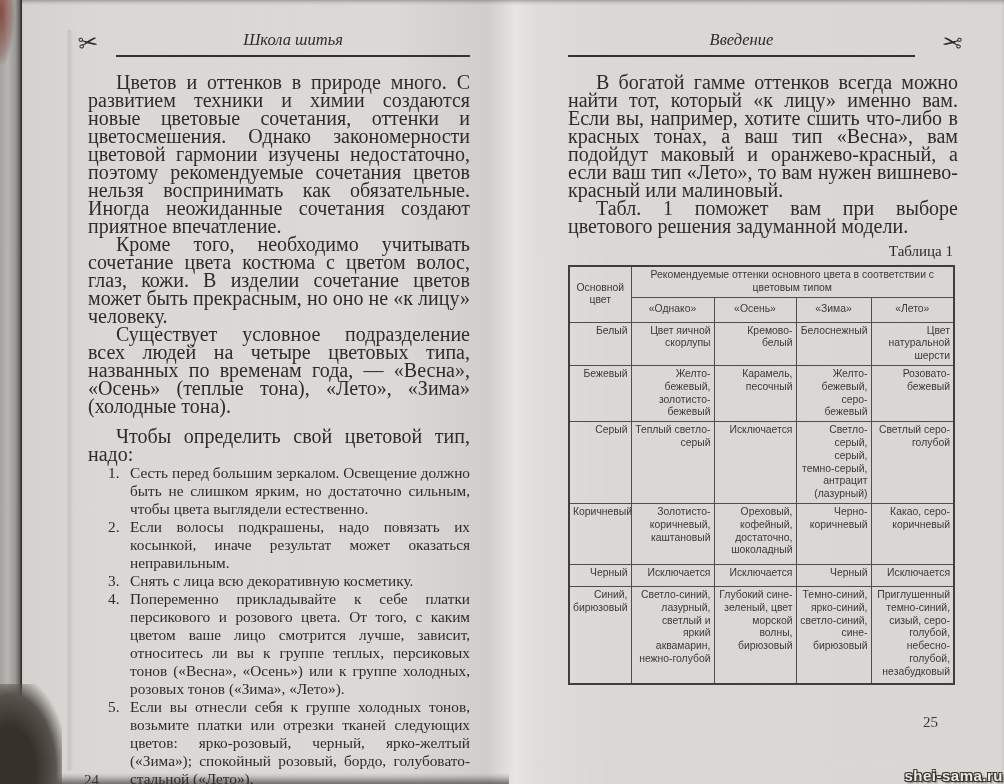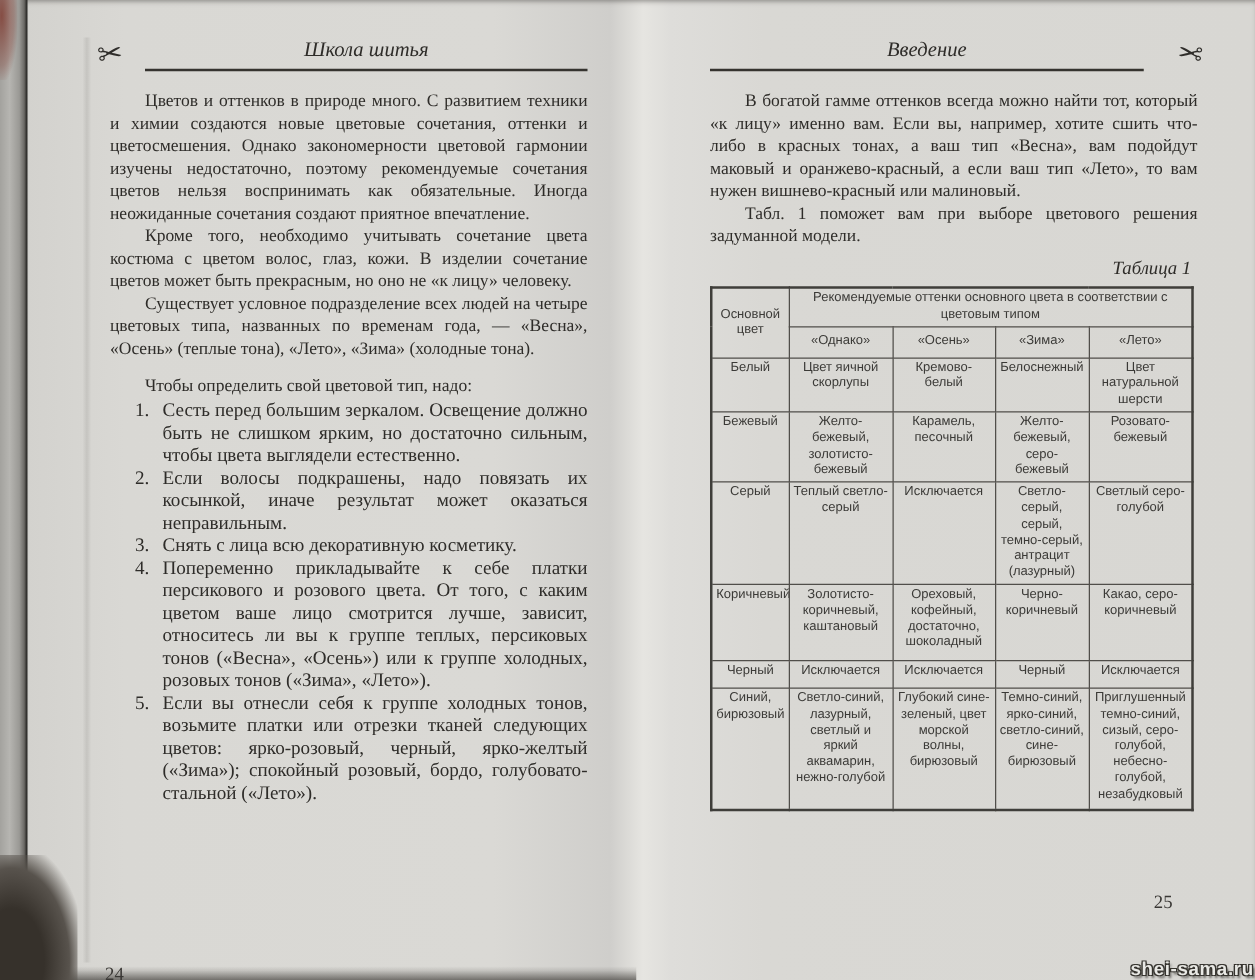--- a/index.html
+++ b/index.html
@@ -45,38 +45,38 @@
   .page-header{
     position:relative;text-align:center;font-style:italic;font-size:16.5px;
     padding-bottom:5px;border-bottom:2px solid #35332f;margin-bottom:16px;
   }
   .ph-left{margin-left:28px;}
   .ph-right{margin-right:43px;}
   .scissors{position:absolute;font-size:24px;font-style:normal;color:#2f2d2a;top:-1px;}
   .scissors-l{left:-38px;transform:rotate(-8deg);}
   .scissors-r{right:-47px;transform:scaleX(-1) rotate(-8deg);}
   
-  .col p{margin:0;text-align:justify;text-indent:28px;font-size:14px;line-height:18px;}
+  .col p{margin:0;text-align:justify;text-indent:28px;font-size:20px;line-height:18px;}
   .list-intro{margin-top:12px !important;}
   .list{margin-top:1px;}
   .li{display:flex;font-size:15.3px;line-height:18px;}
   .num{flex:none;width:22px;padding-left:20px;}
   .litext{flex:1;text-align:justify;}
   
   .tcaption{
-    width:385px;text-align:right;font-style:italic;font-size:15px;
+    width:385px;text-align:right;font-size:15px;
     margin:8px 0 5px 0;
   }
   table.colors{
     border-collapse:collapse;table-layout:fixed;width:385px;
     font-family:"Liberation Sans", sans-serif;font-size:10.4px;line-height:12.8px;
     color:#3b3a37;border:2px solid #3f3e3a;
   }
   table.colors td{
-    border:1px solid #504e4a;padding:2px 3px;vertical-align:top;text-align:center;
+    border:1px solid #504e4a;padding:2px 3px;vertical-align:top;text-align:right;
     overflow:hidden;
   }
   table.colors td.hc{text-align:center;vertical-align:middle;}
   
   .folio{position:absolute;font-size:15px;color:#3a3835;}
   .folio-left{left:84px;top:749px;margin-top:23px;}
   .folio-right{left:923px;top:714px;}
   .watermark{
     position:absolute;right:1px;bottom:0px;
     font-family:"Liberation Sans", sans-serif;font-weight:bold;font-size:15px;

